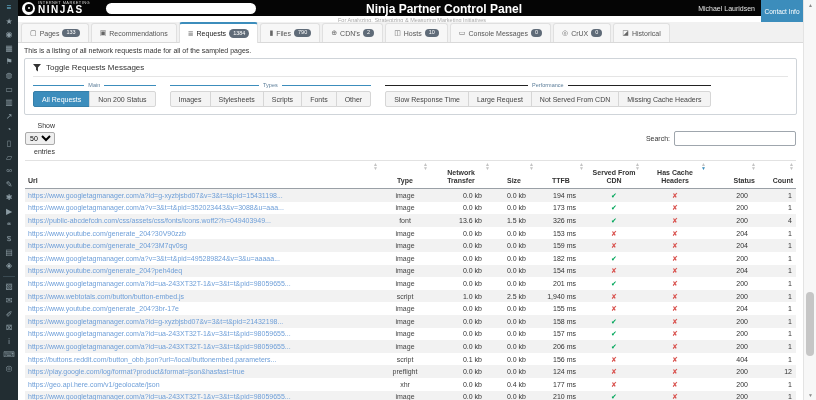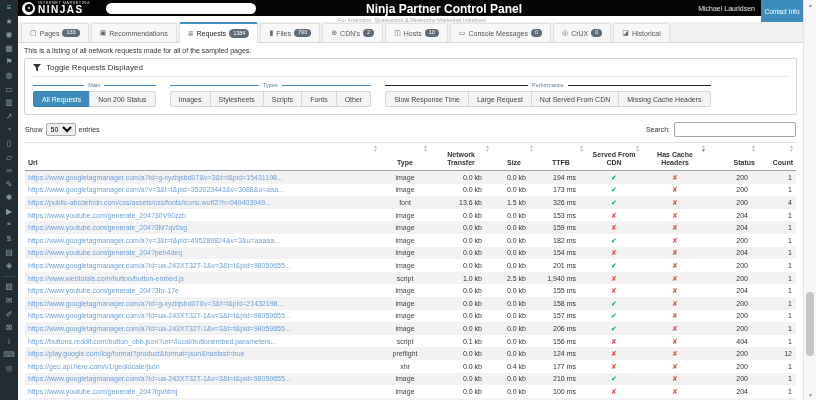--- a/index.html
+++ b/index.html
@@ -69,21 +69,21 @@
   .group-buttons { display:flex; }
   .fbtn { font-size:7px; color:#444; background:#f4f4f4; border:1px solid #d6d6d6;
     padding:3.5px 8px; margin-left:-1px; cursor:pointer; white-space:nowrap; }
   .fbtn:first-child { margin-left:0; border-radius:2px 0 0 2px; }
   .fbtn:last-child { border-radius:0 2px 2px 0; }
   .fbtn-active { background:#3c8dbc; border-color:#367fa9; color:#fff; }
 
   
   .controls { display:flex; justify-content:space-between; align-items:center;
     padding:7px 7px 5px 7px; font-size:7px; color:#333; }
-  .show-wrap { display:flex; align-items:center; gap:3px; }
+  .show-wrap { display:flex; align-items:flex-end; gap:3px;flex-direction:column; }
   .show-wrap select { font-size:7px; height:13px; border:1px solid #aaa; border-radius:2px;
     font-family:"Liberation Sans", sans-serif; }
   .search-wrap { display:flex; align-items:center; gap:4px; }
   .search-wrap input { width:122px; height:15px; border:1px solid #9fa6ad; border-radius:2px;
     font-size:7px; padding:0 3px; font-family:"Liberation Sans", sans-serif; }
 
   
   table { border-collapse:collapse; table-layout:fixed; width:771px; margin:0 7px;
     font-size:7px; color:#333; }
   thead th { font-weight:bold; font-size:7px; vertical-align:bottom; position:relative;
@@ -212,21 +212,21 @@
       </div>
     </div>
 
   <div class="desc">This is a listing of all network requests made for all of the sampled pages.</div>
 
   <div class="filter-panel">
     <div class="fp-head">
       <svg width="8" height="8" viewBox="0 0 10 10">
         <path d="M0 0 H10 L6.2 4.4 V9.5 L3.8 7.6 V4.4 Z" fill="#333"></path>
       </svg>
-      <span class="fp-title">Toggle Requests Displayed</span>
+      <span class="fp-title">Toggle Requests Messages</span>
     </div>
     <div class="fp-groups">
         <div class="filter-group">
           <div class="group-line">
             <span class="group-label">Main</span>
           </div>
           <div class="group-buttons">
             <button class="fbtn fbtn-active">All Requests</button>
             <button class="fbtn">Non 200 Status</button>
           </div>

